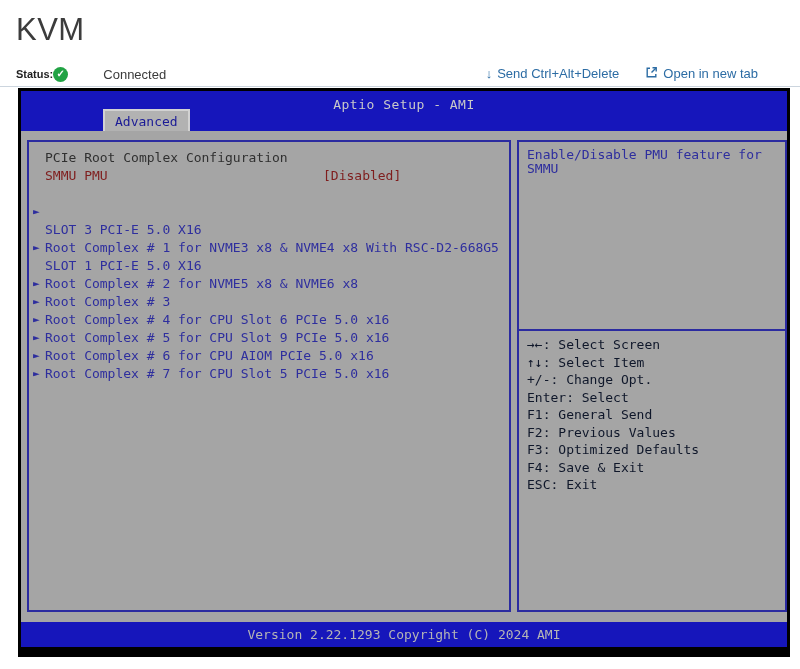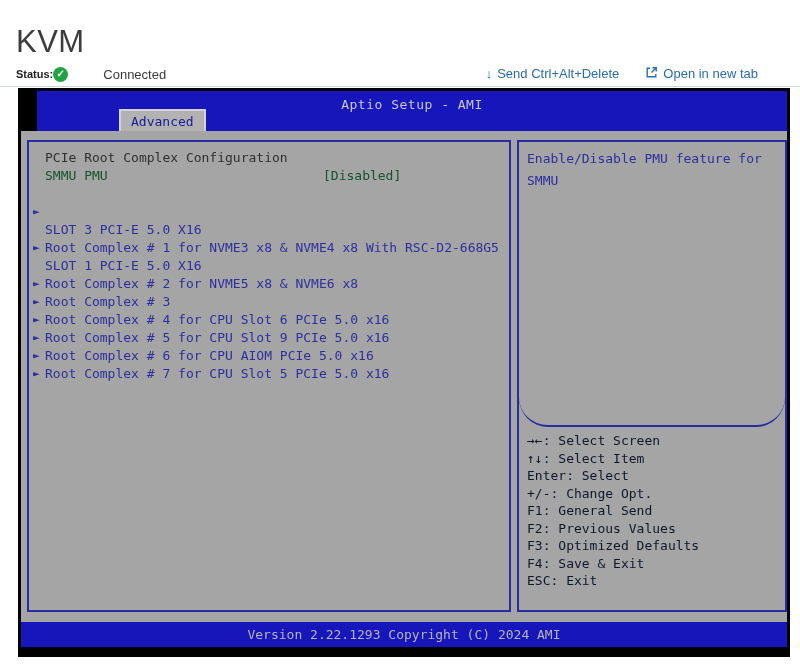--- a/index.html
+++ b/index.html
@@ -2,69 +2,69 @@
 <html><head>
 <meta charset="utf-8">
 <style>
   html,body{margin:0;padding:0;}
   body{
     width:800px;height:669px;position:relative;overflow:hidden;
     background:#ffffff;font-family:"Liberation Sans",sans-serif;
   }
   
   .page-title{
-    position:absolute;left:16px;top:24px;margin:0;
+    position:absolute;left:16px;top:12px;margin:0;
     font-size:31px;font-weight:400;color:#3c3c3c;letter-spacing:.5px;
   }
   .status-row{position:absolute;left:16px;top:63px;height:22px;display:flex;align-items:center;}
   .status-label{font-size:11px;font-weight:700;color:#1f1f1f;}
   .status-icon{
     width:15px;height:15px;border-radius:50%;background:#21a344;color:#fff;
     display:flex;align-items:center;justify-content:center;
     font-size:10px;font-weight:700;line-height:1;
   }
   .status-value{font-size:13px;color:#3a3a3a;margin-left:35px;}
   .links{position:absolute;right:42px;top:66px;display:flex;gap:26px;}
   .link{display:flex;align-items:center;gap:5px;color:#2c6ca4;font-size:13px;cursor:pointer;text-decoration:none;}
   .link .glyph{font-size:13px;line-height:1;}
   .sep-line{position:absolute;left:0;top:86px;width:800px;height:1px;background:#ccd5de;}
 
   
   .screen{
     position:absolute;left:18px;top:88px;width:772px;height:569px;background:#000;
     font-family:"DejaVu Sans Mono","Liberation Mono",monospace;font-size:13px;
   }
-  .bios-header{position:absolute;left:3px;right:3px;top:3px;height:40px;background:#1616bb;margin-left:16px;}
+  .bios-header{position:absolute;left:3px;right:3px;top:3px;height:40px;background:#1616bb;}
   .bios-title{display:block;text-align:center;padding-top:6px;color:#c9c9c9;letter-spacing:.5px;}
   .tab{
     position:absolute;left:82px;bottom:0;height:22px;line-height:22px;
     padding:0 10px;background:#b2b2b2;color:#1b1b96;
     border-top:2px solid #d2d2d2;border-left:2px solid #d2d2d2;border-right:2px solid #d2d2d2;
     box-sizing:border-box;cursor:pointer;
   }
   .bios-body{position:absolute;left:3px;right:3px;top:43px;height:491px;background:#a5a5a5;}
   .left-box{
     position:absolute;left:6px;top:9px;width:484px;height:472px;
     border:2px solid #2b2ba0;box-sizing:border-box;padding-top:7px;
   }
   .right-box{
     position:absolute;left:496px;top:9px;width:270px;height:472px;
     border:2px solid #2b2ba0;box-sizing:border-box;
   }
   .row{position:relative;height:18px;line-height:18px;white-space:nowrap;}
   .row .tx{margin-left:16px;margin-top:38px;}
   .section-title{color:#303030;}
-  .opt-row{color:#14532d;}
+  .opt-row{color:#7f1d1d;}
   .opt-value{position:absolute;left:294px;top:0;}
   .spacer{height:18px;}
   .menu{color:#2e2e9e;}
   .mk{position:absolute;left:4px;top:0;width:12px;font-size:11px;color:#2e2e9e;}
   .desc{
-    height:285px;box-sizing:border-box;border-bottom:2px solid #2b2ba0;
-    padding:6px 8px;color:#2e2e9e;line-height:22px;border-radius:29px;
+    height:189px;box-sizing:border-box;border-bottom:2px solid #2b2ba0;
+    padding:6px 8px;color:#2e2e9e;line-height:14px;
   }
   .help{padding:5px 8px 0 8px;}
   .help-row{height:17.5px;line-height:17.5px;color:#0f172a;white-space:nowrap;}
   .bios-footer{
     position:absolute;left:3px;right:3px;top:534px;height:25px;background:#1616bb;
     text-align:center;color:#b5b5b5;line-height:25px;
   }
 </style>
 </head>
 <body>
@@ -151,22 +151,22 @@
         <span class="mk">►</span>
         <span class="tx">Root Complex # 7 for CPU Slot 5 PCIe 5.0 x16</span>
       </div>
     </div>
 
     <div class="right-box">
       <div class="desc">Enable/Disable PMU feature for SMMU</div>
       <div class="help">
         <div class="help-row">→←: Select Screen</div>
         <div class="help-row">↑↓: Select Item</div>
+        <div class="help-row">+/-: Change Opt.</div>
         <div class="help-row">Enter: Select</div>
-        <div class="help-row">+/-: Change Opt.</div>
         <div class="help-row">F1: General Send</div>
         <div class="help-row">F2: Previous Values</div>
         <div class="help-row">F3: Optimized Defaults</div>
         <div class="help-row">F4: Save &amp; Exit</div>
         <div class="help-row">ESC: Exit</div>
       </div>
     </div>
 
   </div>
 

